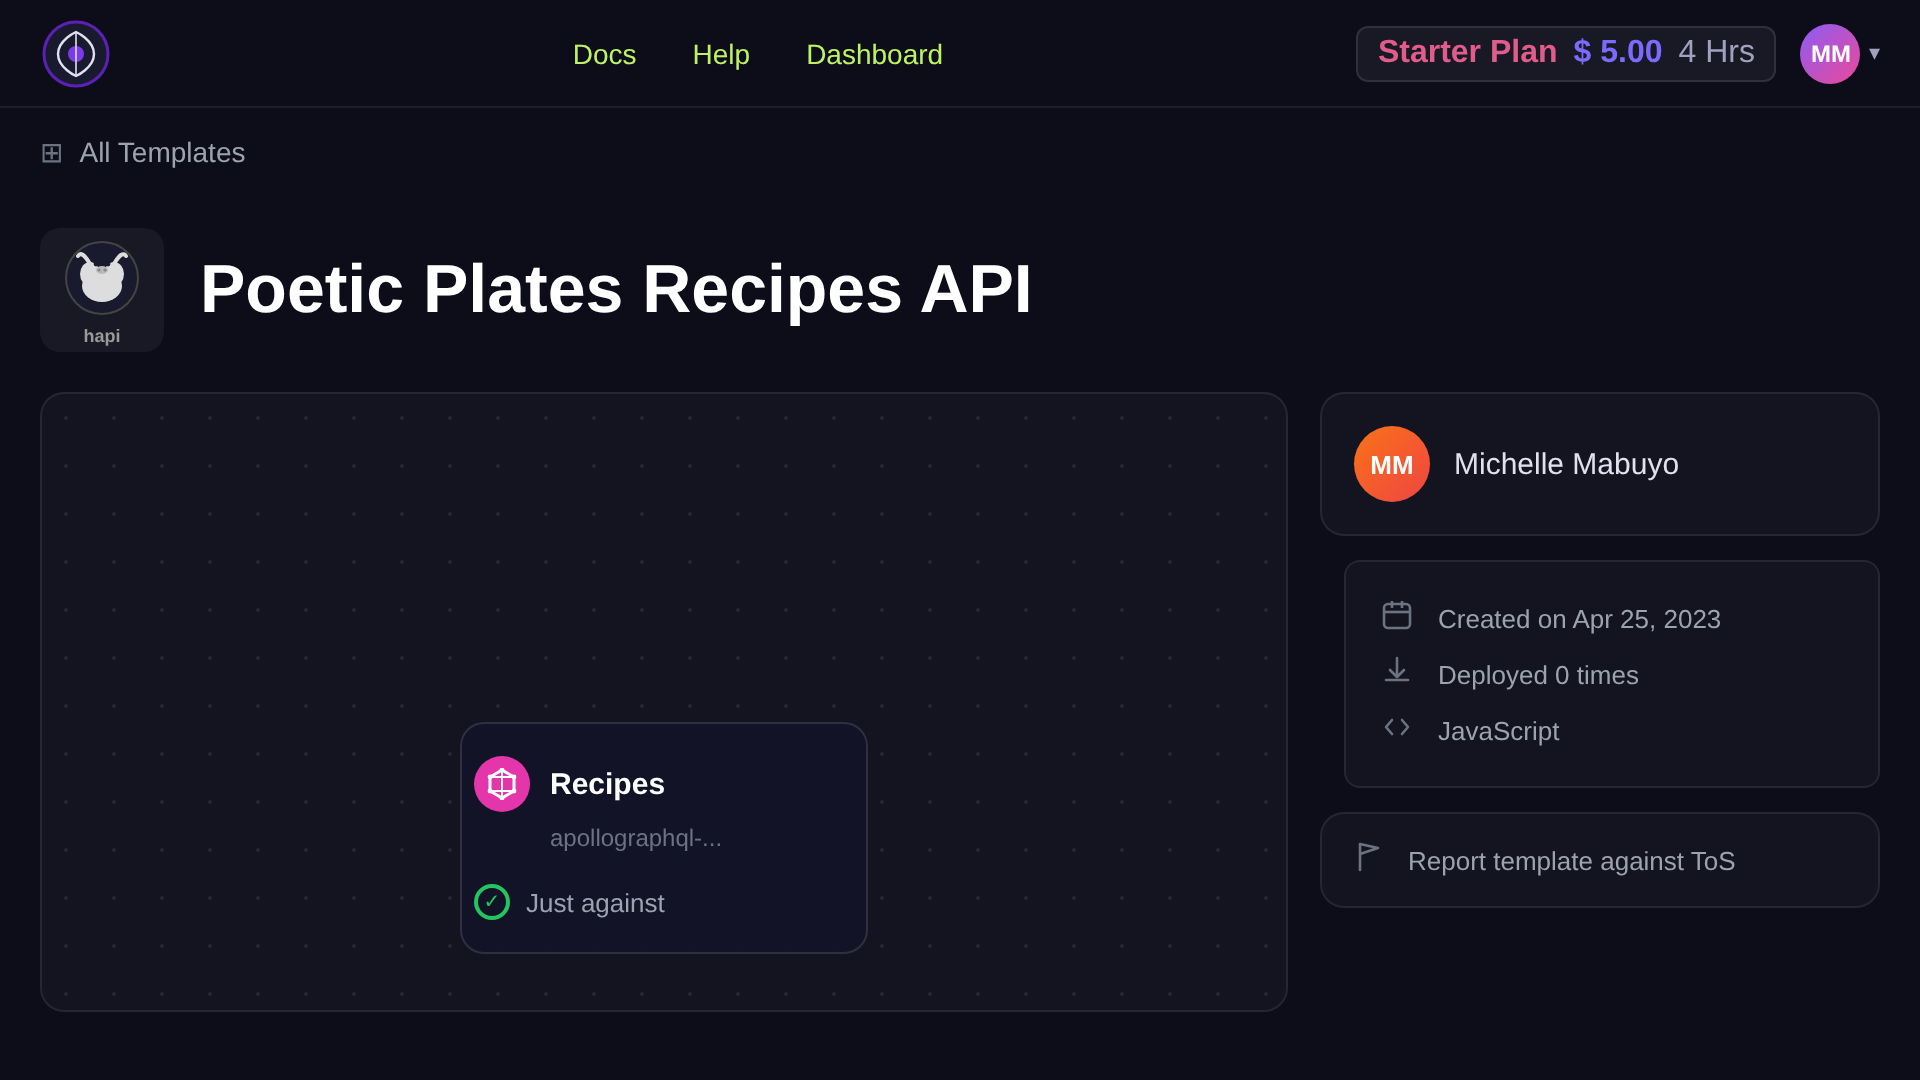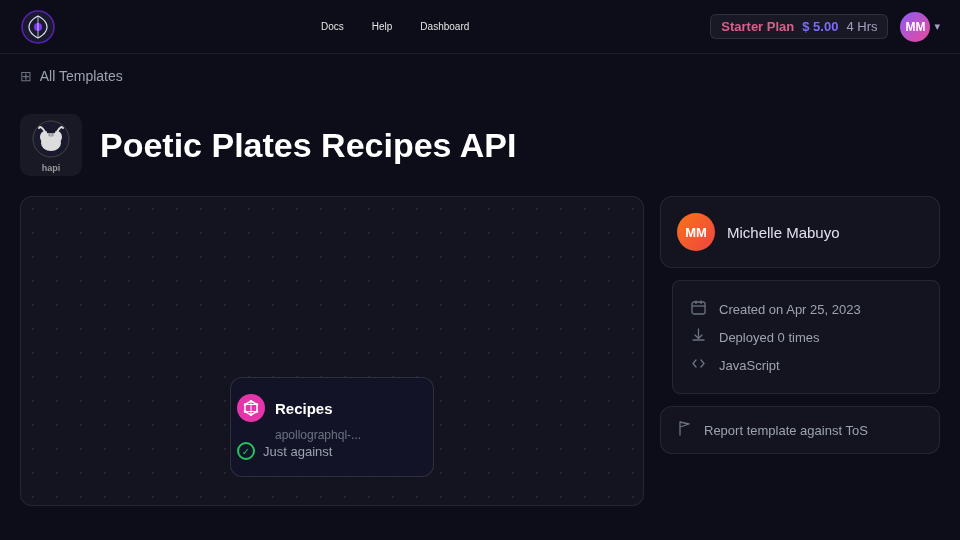--- a/index.html
+++ b/index.html
@@ -38,41 +38,41 @@
     }
 
     .nav-links {
       display: flex;
       gap: 28px;
       flex: 1;
       justify-content: center;
     }
 
     .nav-link {
-      font-size: 10px;
-      color: #e5e5e5;
+      font-size: 14px;
+      color: #bef264;
       cursor: pointer;
       text-decoration: none;
     }
 
     .nav-right {
       display: flex;
       align-items: center;
       gap: 12px;
     }
 
     .plan-badge {
       display: flex;
       align-items: center;
       gap: 8px;
       background: rgba(255,255,255,0.05);
       border: 1px solid rgba(255,255,255,0.1);
       border-radius: 6px;
       padding: 4px 10px;
-      font-size: 13px;
+      font-size: 16px;
     }
 
     .plan-name {
       color: #e05c8a;
       font-weight: 600;
     }
 
     .plan-price {
       color: #7c6aff;
       font-weight: 600;
@@ -265,21 +265,21 @@
 
     .recipe-name {
       font-size: 15px;
       font-weight: 600;
       color: #ffffff;
     }
 
     .recipe-subtext {
       font-size: 12px;
       color: #6b7280;
-      margin-bottom: 0;
+      margin-bottom: 16px;
       padding-left: 38px;
     }
 
     .recipe-status {
       display: flex;
       align-items: center;
       gap: 8px;
       font-size: 13px;
       color: #9ca3af;
     }

